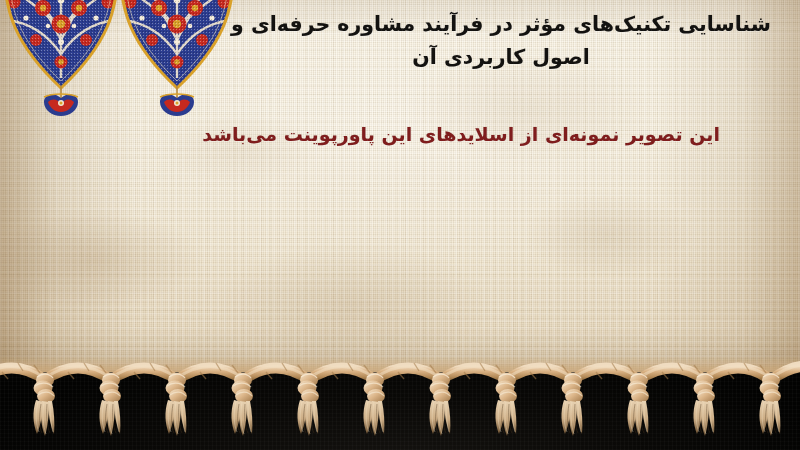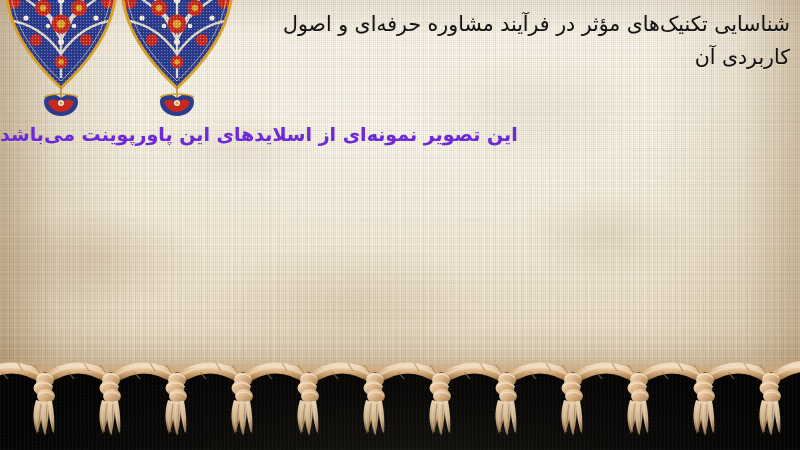--- a/index.html
+++ b/index.html
@@ -86,31 +86,32 @@
   #ornament-left{left:-4px;}
   #ornament-right{left:112px;}
 
   
   .textwrap{
     position:absolute;left:0;top:0;width:800px;height:392px;
     direction:rtl;
   }
   .title{
     position:absolute;top:8px;right:10px;width:578px;
+    text-align:center;
     color:#131210;
     font-size:20.5px;
-    font-weight:normal;
+    font-weight:bold;
     line-height:33px;
     letter-spacing:0px;
     text-shadow:0 1px 0 rgba(255,255,255,.33), 0 0 1px rgba(60,44,22,.25);
   }
   .body{
     position:absolute;top:113px;left:0;width:720px;
-    text-align:left;
-    color:#6d28d9;
+    text-align:right;
+    color:#7f1d1d;
     font-size:19px;
     font-weight:bold;
     line-height:42px;
     text-shadow:0 1px 0 rgba(255,255,255,.30), 0 0 1px rgba(60,44,22,.22);
   }
   .body .ln{display:block;white-space:nowrap;}
 
   
   .blackband{
     position:absolute;left:0;top:372px;width:800px;height:78px;

